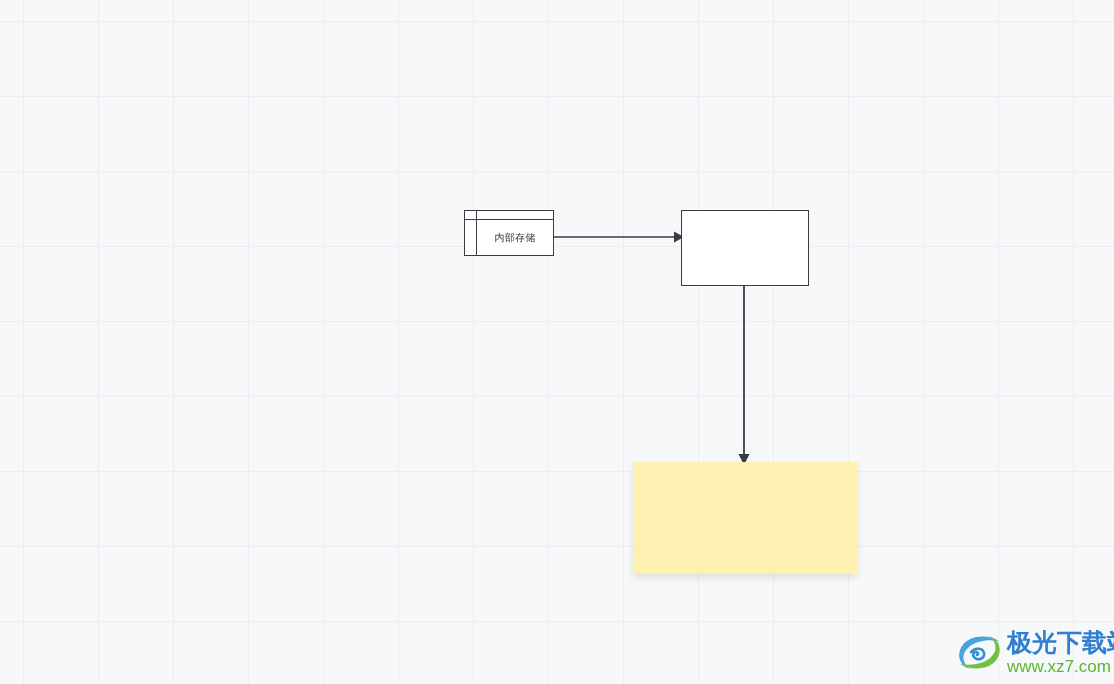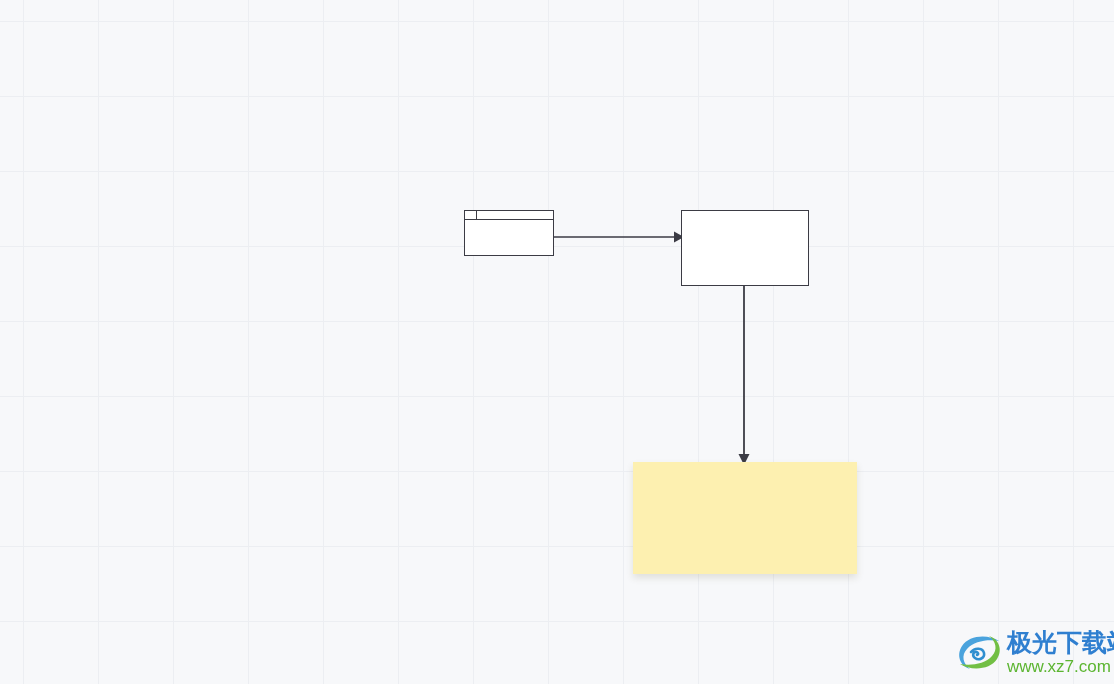--- a/index.html
+++ b/index.html
@@ -165,20 +165,26 @@
 
     <svg class="connector" id="conn-v" width="36" height="190" viewBox="0 0 36 190">
       <line x1="18" y1="0" x2="18" y2="178" stroke="#3b3b44" stroke-width="1.8"></line>
       <polygon points="12.5,176 23.5,176 18,187" fill="#3b3b44"></polygon>
     </svg>
 
     <div class="table-shape">
       <div class="table-row-head">
         <div class="cell-narrow"></div>
         <div class="cell-wide"></div>
+      </div>
+      <div class="table-row-body">
+        <div class="cell-narrow"></div>
+        <div class="cell-wide">
+          <span class="cell-label">内部存储</span>
+        </div>
       </div>
     </div>
 
     <div class="rect-shape"></div>
 
     <div class="note-shape"></div>
 
   </div>
 
   <div id="watermark">

